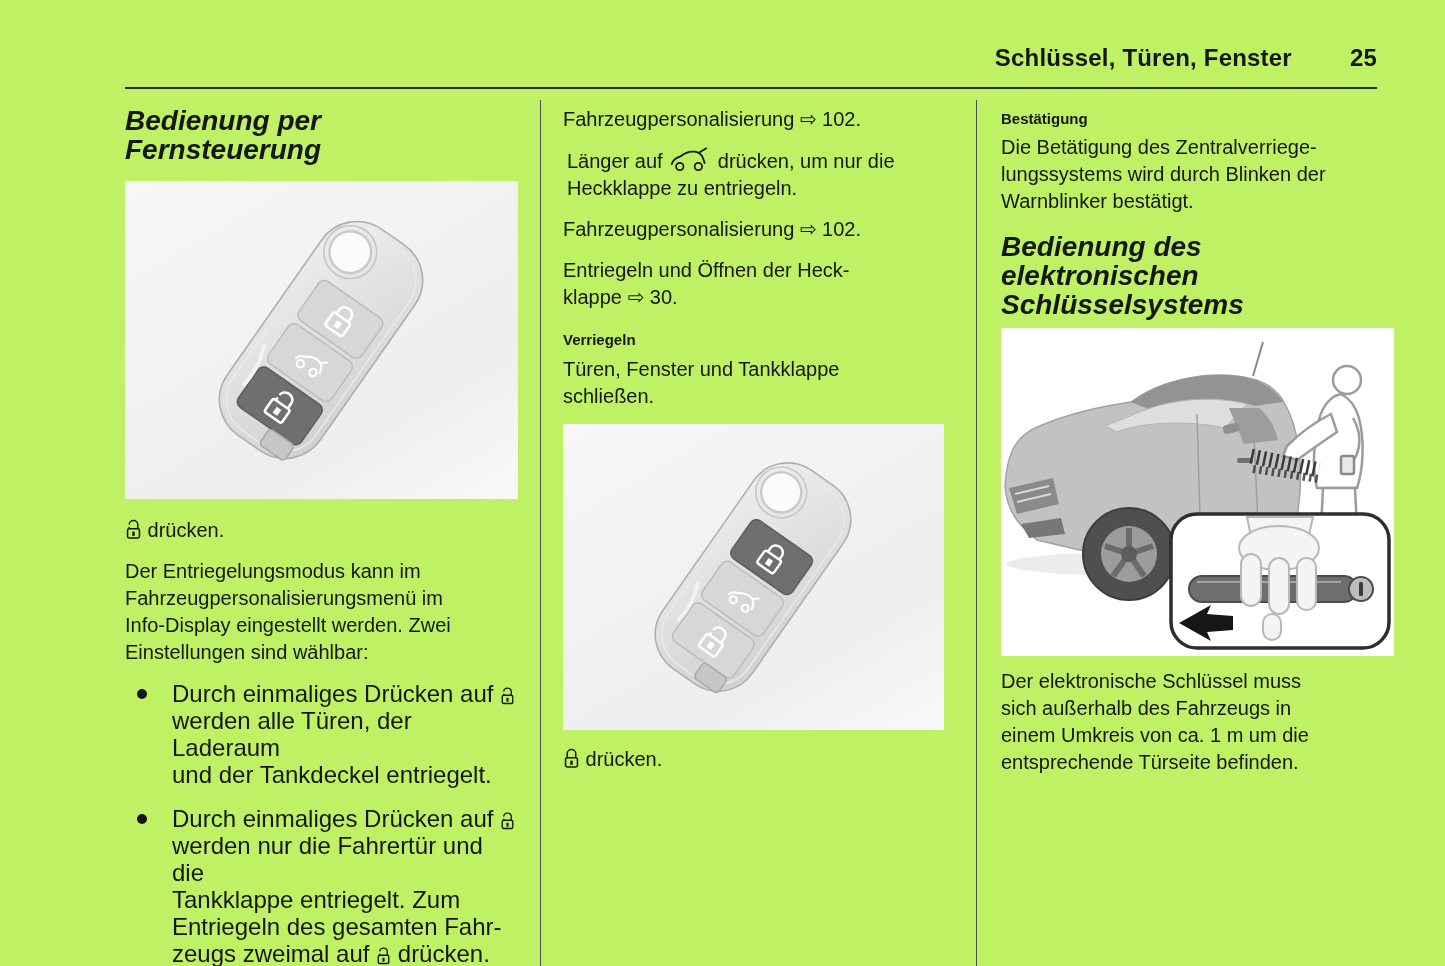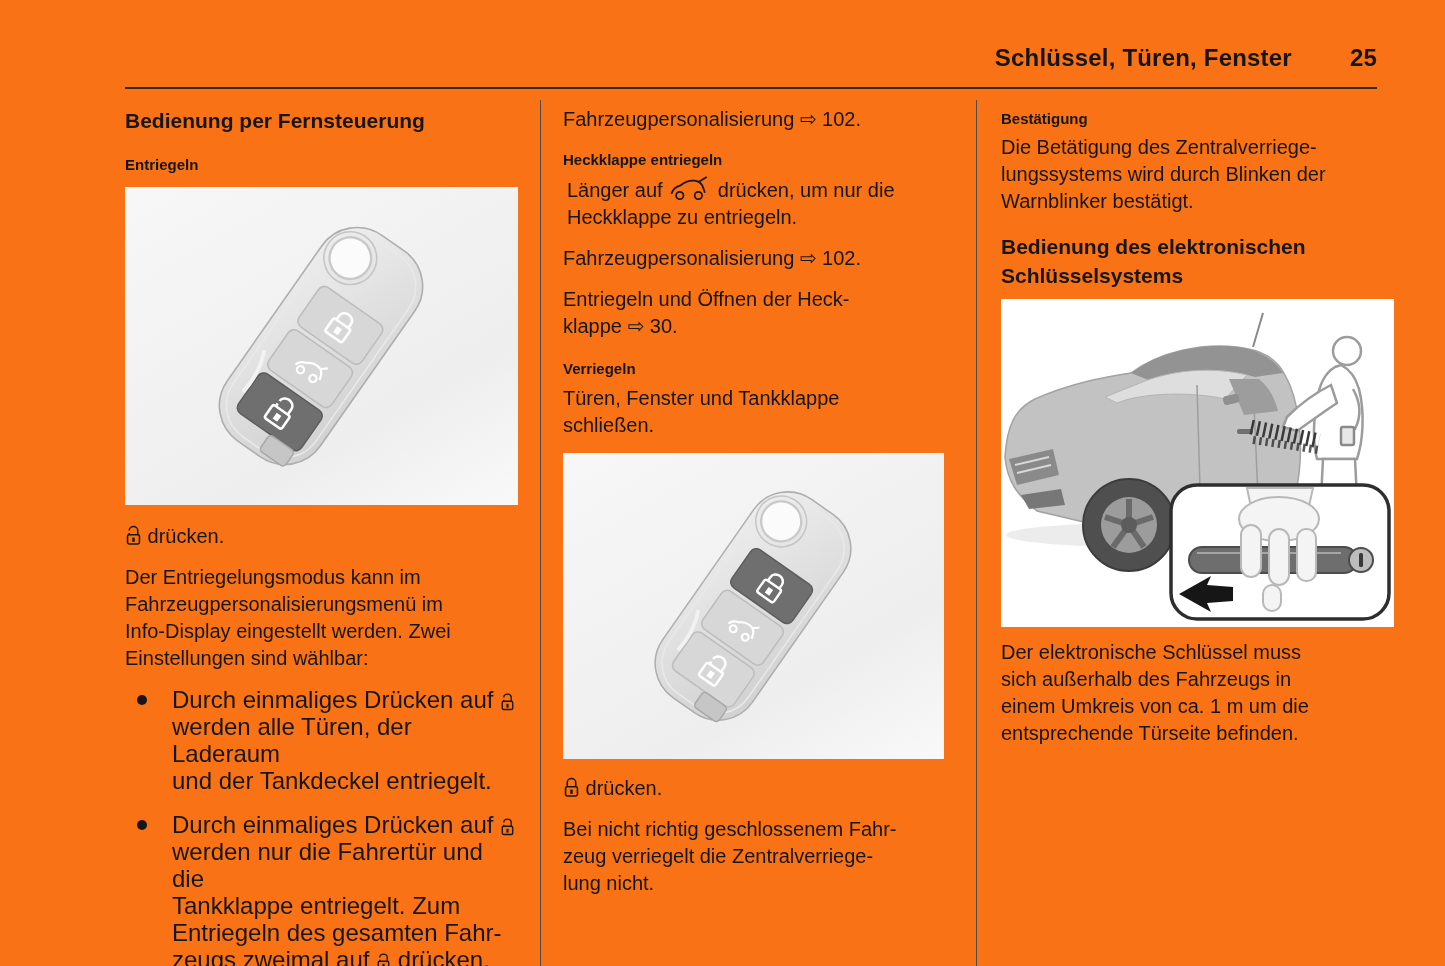--- a/index.html
+++ b/index.html
@@ -1,37 +1,37 @@
 <!DOCTYPE html>
 <html lang="de"><head>
 <meta charset="utf-8">
 <style>
   html,body{margin:0;padding:0;background:#ffffff;}
   .page{
-    position:relative;width:1445px;height:966px;background:#f97316;overflow:hidden;
+    position:relative;width:1445px;height:966px;background:#bef264;overflow:hidden;
     font-family:"Liberation Sans","DejaVu Sans",sans-serif;color:#161616;
   }
   
   .header{
     position:absolute;left:125px;top:44px;width:1252px;
     display:flex;justify-content:flex-end;align-items:baseline;gap:58px;
     border-bottom:2px solid #2b2b2b;padding-bottom:15px;
   }
   .header .title,.header .pagenum{font-size:24px;font-weight:bold;letter-spacing:.2px;}
   
   .columns{
     position:absolute;left:125px;top:100px;width:1252px;height:810px;
     display:grid;grid-template-columns:1fr 1fr 1fr;
   }
   .col{padding-top:6px;box-sizing:border-box;}
   .col1{padding-right:22px;border-right:1.5px solid #4d4d4d;}
   .col2{padding-left:22px;padding-right:32px;border-right:1.5px solid #4d4d4d;}
   .col3{padding-left:24px;}
   
-  h2.section{font-size:21px;line-height:29px;font-weight:bold;margin:0 0 17px;white-space:pre-line;}
+  h2.section{font-size:28px;line-height:29px;font-weight:bold;margin:0 0 17px;white-space:pre-line;font-style:italic;}
   h3.sub{font-size:15px;line-height:26px;font-weight:bold;margin:0 0 9px;}
   p.body{font-size:20px;line-height:27px;margin:0 0 14px;white-space:pre-line;}
   p.mixed{font-size:20px;line-height:27px;margin:0 4px 14px;}
   p.mixed .pre{white-space:pre-line;}
   .mb22{margin-bottom:22px;}
   .mb16{margin-bottom:16px;}
   
   p.action{font-size:20px;line-height:27px;margin:2px 0 14px;}
   .icon-inline{display:inline-block;vertical-align:-4px;}
   .icon-inline svg{display:block;}
@@ -60,21 +60,20 @@
 
   <div class="header">
     <span class="title">Schlüssel, Türen, Fenster</span>
     <span class="pagenum">25</span>
   </div>
 
   <div class="columns">
 
     <div class="col col1">
       <h2 class="section">Bedienung per Fernsteuerung</h2>
-      <h3 class="sub">Entriegeln</h3>
 
       <div class="figure fig-key1">
         <svg viewBox="0 0 393 318" xmlns="http://www.w3.org/2000/svg">
           <defs>
             <linearGradient id="fobGrad1" x1="0" y1="0" x2="1" y2="1">
               <stop offset="0" stop-color="#efefef"></stop>
                 <stop offset="0.6" stop-color="#dcdcdc"></stop>
                 <stop offset="1" stop-color="#cfcfcf"></stop>
             </linearGradient>
           </defs>
@@ -150,21 +149,20 @@
                   <rect x="3" y="11" width="14" height="11" rx="2"></rect>
                   <rect x="8.6" y="14.5" width="2.8" height="5" fill="#161616" stroke="none"></rect>
                 </g>
               </svg></span> <span class="pre">drücken.</span></li>
       </ul>
     </div>
 
     <div class="col col2">
       <p class="body mb22">Fahrzeugpersonalisierung ⇨ 102.</p>
 
-      <h3 class="sub" style="margin-bottom:3px;">Heckklappe entriegeln</h3>
       <p class="mixed"><span class="pre">Länger auf</span> <span class="icon-inline" style="vertical-align:-5px;"><svg width="44" height="26" viewBox="0 0 46 28">
               <g stroke="#161616" stroke-width="1.9" fill="none">
                 <path d="M 3,19 Q 5,12 13,10 Q 20,4 28,5 Q 35,6 37,12 L 39,18"></path>
                 <circle cx="12" cy="21" r="4"></circle>
                 <circle cx="32" cy="21" r="4"></circle>
                 <path d="M 33,6 L 41,1"></path>
               </g>
             </svg></span> <span class="pre">drücken, um nur die
 Heckklappe zu entriegeln.</span></p>
 
@@ -219,23 +217,20 @@
       </div>
 
       <p class="action"><span class="icon-inline"><svg width="17" height="23" viewBox="0 0 20 24">
               <g stroke="#161616" stroke-width="1.8" fill="none">
                 <path d="M 5,11 v -5 a 5 4.5 0 0 1 10 0 v 5"></path>
                 <rect x="3" y="11" width="14" height="11" rx="2"></rect>
                 <rect x="8.6" y="14.5" width="2.8" height="5" fill="#161616" stroke="none"></rect>
               </g>
             </svg></span> <span>drücken.</span></p>
 
-      <p class="body">Bei nicht richtig geschlossenem Fahr-
-zeug verriegelt die Zentralverriege-
-lung nicht.</p>
     </div>
 
     <div class="col col3">
       <h3 class="sub" style="margin-bottom:2px;">Bestätigung</h3>
       <p class="body" style="margin-bottom:17px;">Die Betätigung des Zentralverriege-
 lungssystems wird durch Blinken der
 Warnblinker bestätigt.</p>
 
       <h2 class="section" style="margin-bottom:9px;">Bedienung des elektronischen
 Schlüsselsystems</h2>

